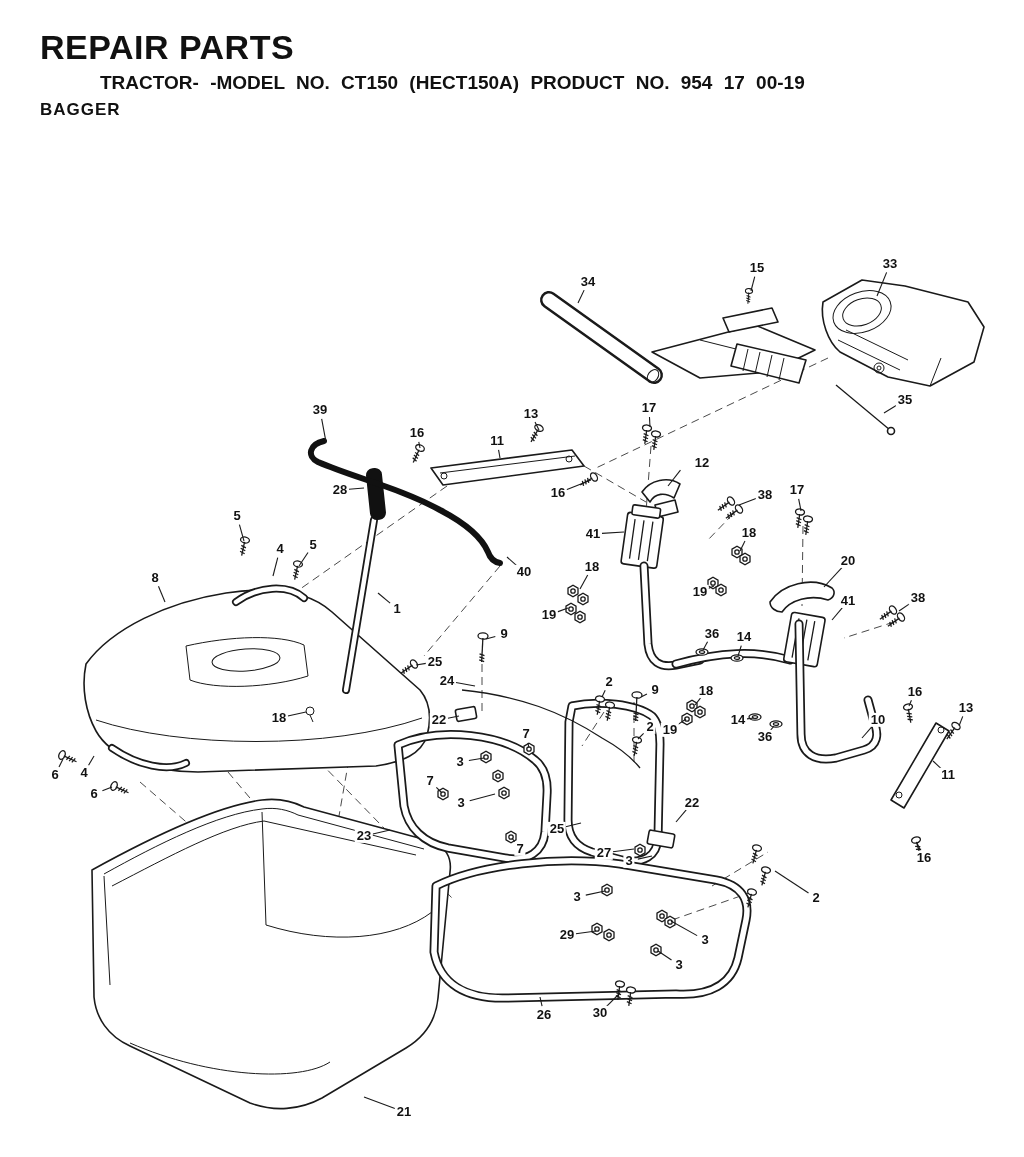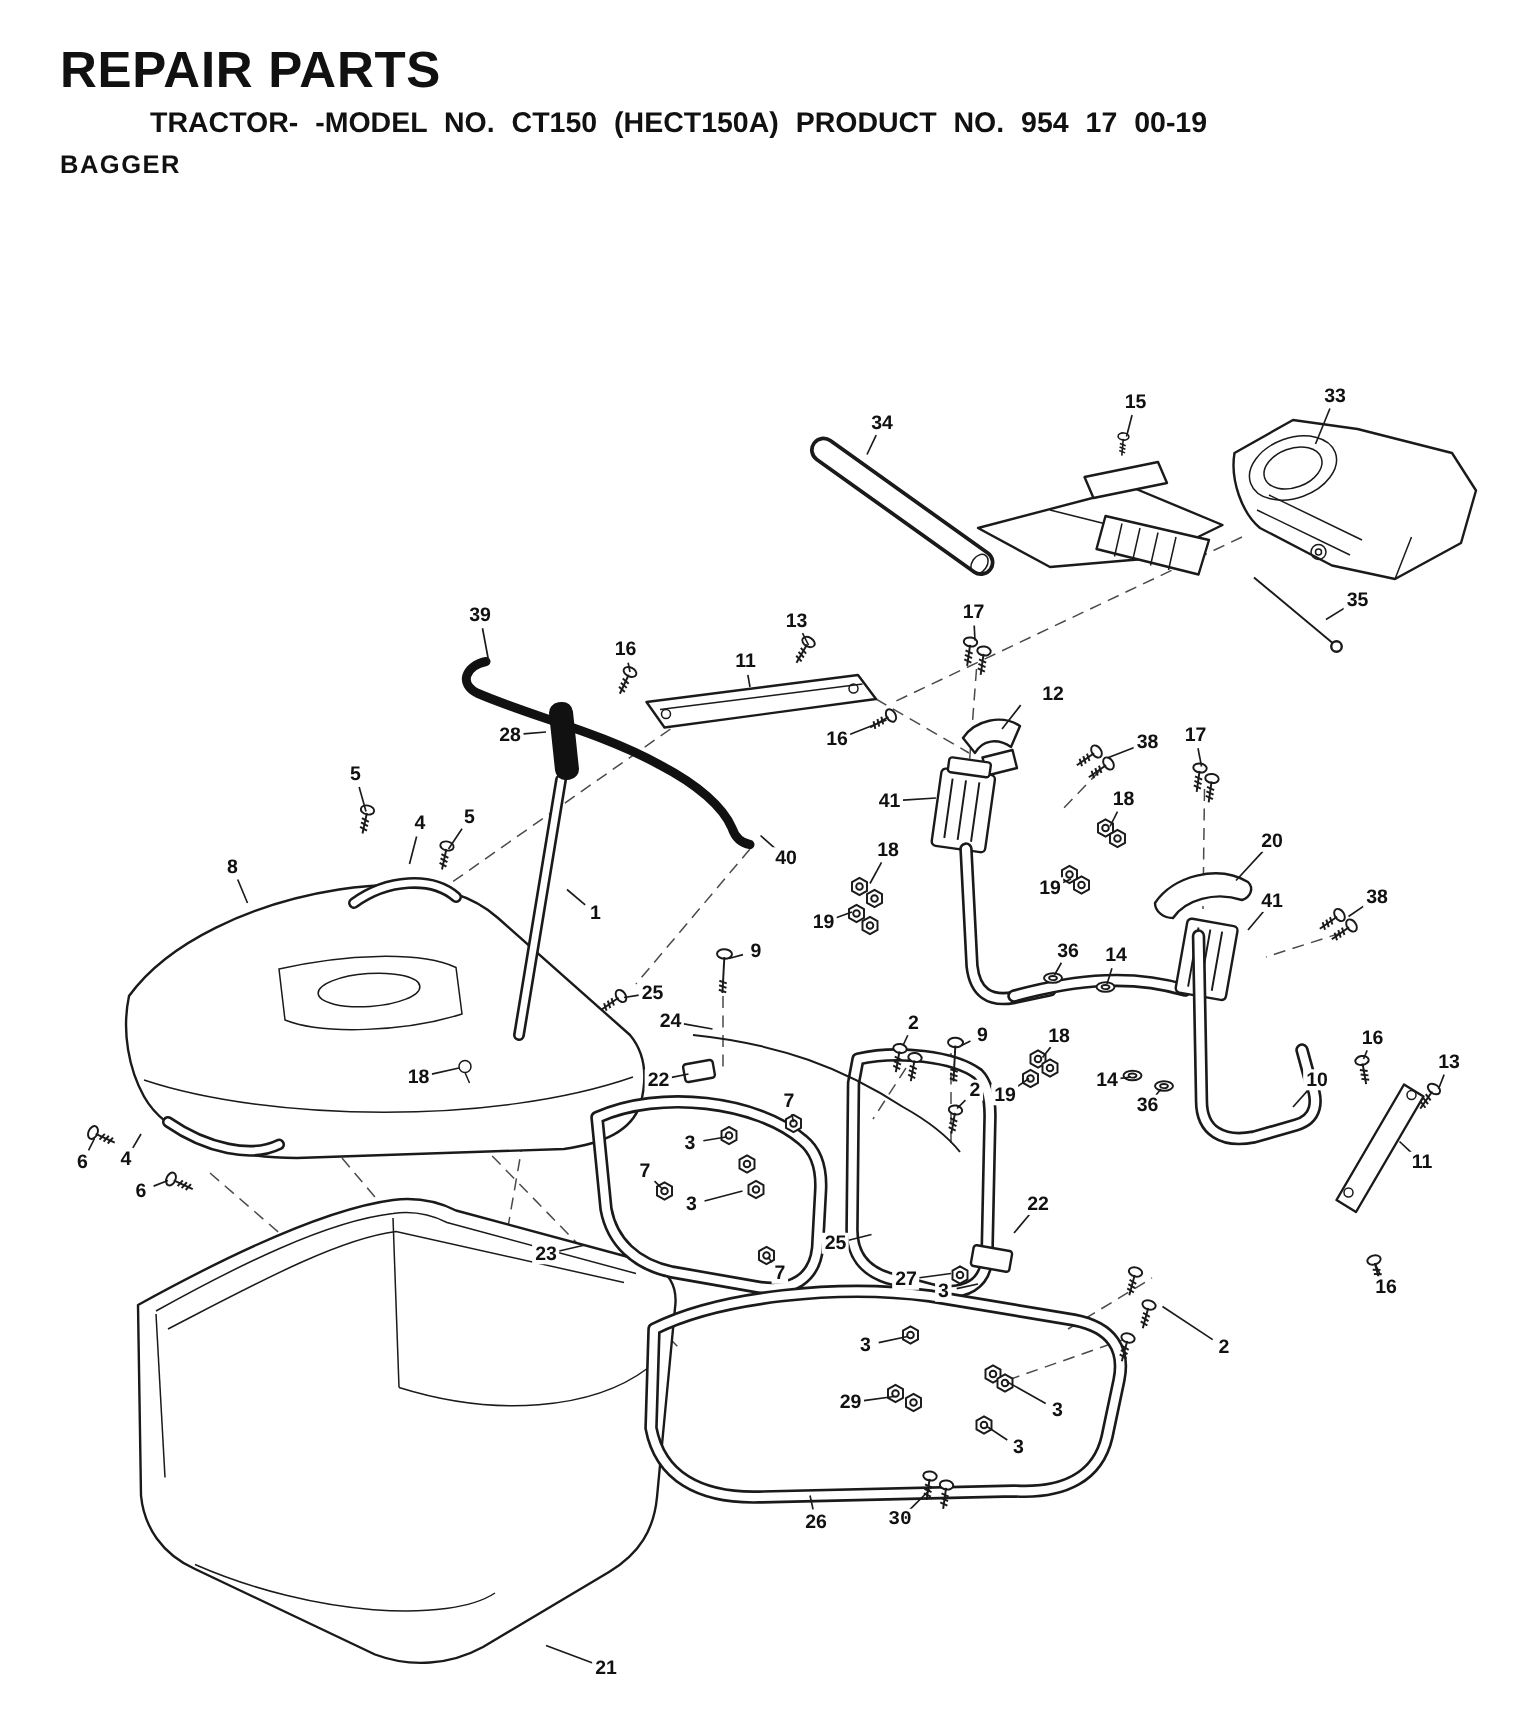--- a/index.html
+++ b/index.html
@@ -397,17 +397,17 @@
         <div class="callout" style="left: 692px; top: 803px;">22</div>
         <div class="callout" style="left: 604px; top: 853px;">27</div>
         <div class="callout" style="left: 629px; top: 861px;">3</div>
         <div class="callout" style="left: 924px; top: 858px;">16</div>
         <div class="callout" style="left: 816px; top: 898px;">2</div>
         <div class="callout" style="left: 577px; top: 897px;">3</div>
         <div class="callout" style="left: 567px; top: 935px;">29</div>
         <div class="callout" style="left: 705px; top: 940px;">3</div>
         <div class="callout" style="left: 679px; top: 965px;">3</div>
         <div class="callout" style="left: 544px; top: 1015px;">26</div>
-        <div class="callout" style="left: 600px; top: 1013px; font-family: Liberation Mono, monospace;">30</div>
+        <div class="callout" style="left: 600px; top: 1013px;">30</div>
         <div class="callout" style="left: 404px; top: 1112px;">21</div>
       </div>
   </div>
 </div>
 
 </body></html>

